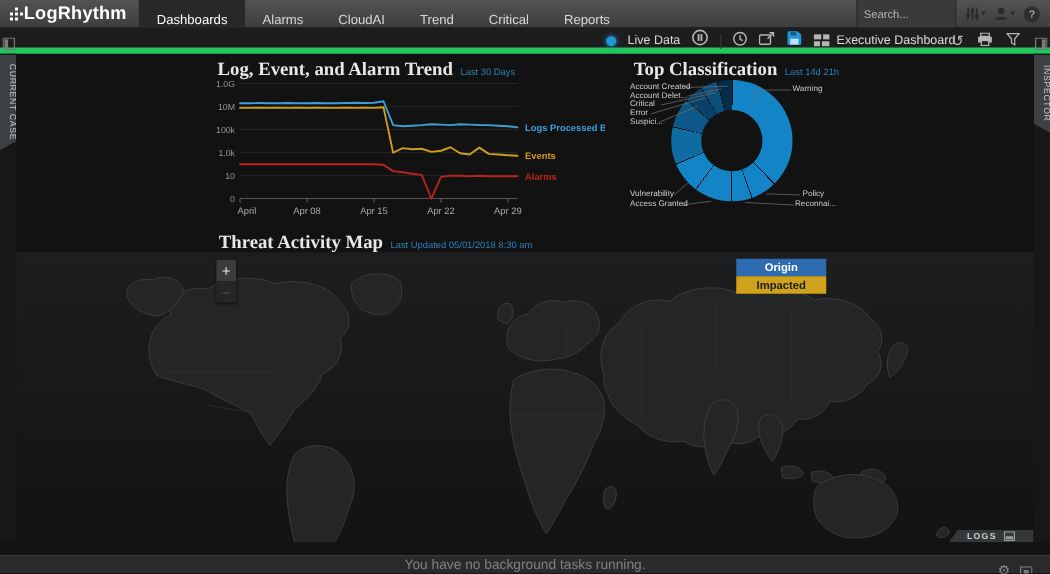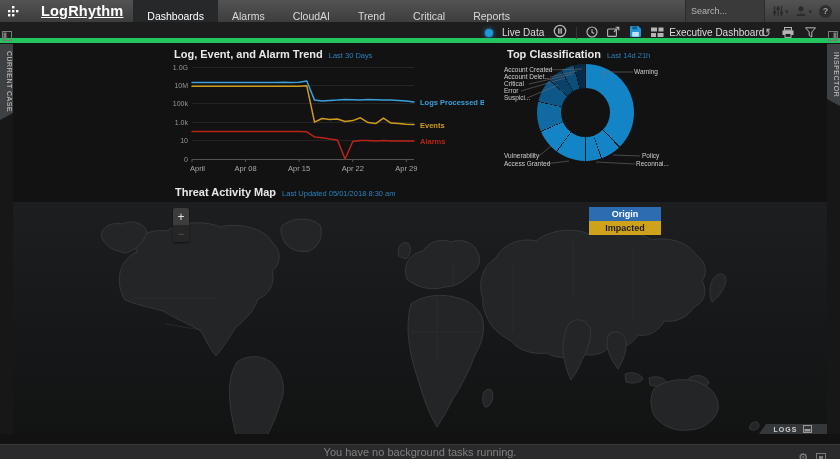--- a/index.html
+++ b/index.html
@@ -2,22 +2,22 @@
 <html><head>
 <meta charset="utf-8">
 <style>
   * { margin:0; padding:0; box-sizing:border-box; }
   body { background:#000; font-family:"Liberation Sans", sans-serif; }
   .app { position:relative; width:840px; height:459px; background:#121212; overflow:hidden; }
 
   
   .topnav { position:absolute; left:0; top:0; width:840px; height:22px;
     background:linear-gradient(#535353,#3d3d3d); display:flex; align-items:stretch; }
-  .logo { display:flex; align-items:center; gap:22px; padding:0 10px 0 8px; color:#fff;
-    font-size:14.5px; font-weight:bold; letter-spacing:0.2px;text-decoration:underline; }
+  .logo { display:flex; align-items:center; gap:0; padding:0 10px 0 8px; color:#fff;
+    font-size:14.5px; font-weight:bold; letter-spacing:0.2px; }
   .tabs { display:flex; align-items:stretch; }
   .tab { display:flex; align-items:center; padding:16px 14px; font-size:10.5px; color:#d9d9d9; cursor:default; }
   .tab.active { background:#26282a; color:#fff; }
   .topnav-right { margin-left:auto; display:flex; align-items:center; gap:7px; padding-right:8px; }
   .search-box input { width:80px; height:30px; background:#3a3a3a; border:1px solid #2b2b2b;
     border-radius:2px; font-size:9px; color:#ccc; padding:0 5px; outline:none; font-family:inherit; }
   .search-box input::placeholder { color:#b5b5b5; }
   .tn-icon { display:flex; align-items:center; gap:1px; }
   .caret { font-size:7px; color:#2b2b2b; line-height:1; }
   .help-circle { width:13px; height:13px; border-radius:50%; background:#2e2e2e; color:#9d9d9d;
@@ -42,21 +42,21 @@
   .edge-strip.left { left:0; }
   .edge-strip.right { right:0; }
   .v-tab { position:absolute; top:1px; width:13px; background:#3e4144; color:#c9c9c9;
     font-size:7px; letter-spacing:0.5px; writing-mode:vertical-rl; text-align:center;
     padding:7px 0; white-space:nowrap; }
   .v-tab.left-tab { height:76px; clip-path:polygon(0 0,100% 0,100% calc(100% - 7px),0 100%); }
   .v-tab.right-tab { height:62px; clip-path:polygon(0 0,100% 0,100% 100%,0 calc(100% - 7px)); }
 
   
   .panel-title-row { display:flex; align-items:baseline; gap:6px; white-space:nowrap; }
-  .panel-title { font-size:11px; font-weight:bold; color:#e8e8e8; }
+  .panel-title { font-size:15px; font-weight:bold; color:#e8e8e8;font-family:Liberation Serif, serif; }
   .panel-sub { font-size:7.5px; color:#2c82bd; }
 
   .trend-panel { position:absolute; left:162px; top:48px; width:322px; height:132px; }
   .trend-panel .panel-title-row { margin-left:12px; }
   #trend-svg { position:absolute; left:0; top:15px; }
 
   .class-panel { position:absolute; left:503px; top:48px; width:180px; height:132px; }
   .class-panel .panel-title-row { margin-left:4px;text-align:right; }
   .donut { position:absolute; left:34px; top:16px; width:97px; height:97px; border-radius:50%; }
   .donut-hole { position:absolute; left:58px; top:40px; width:49px; height:49px; border-radius:50%; background:#121212; }

